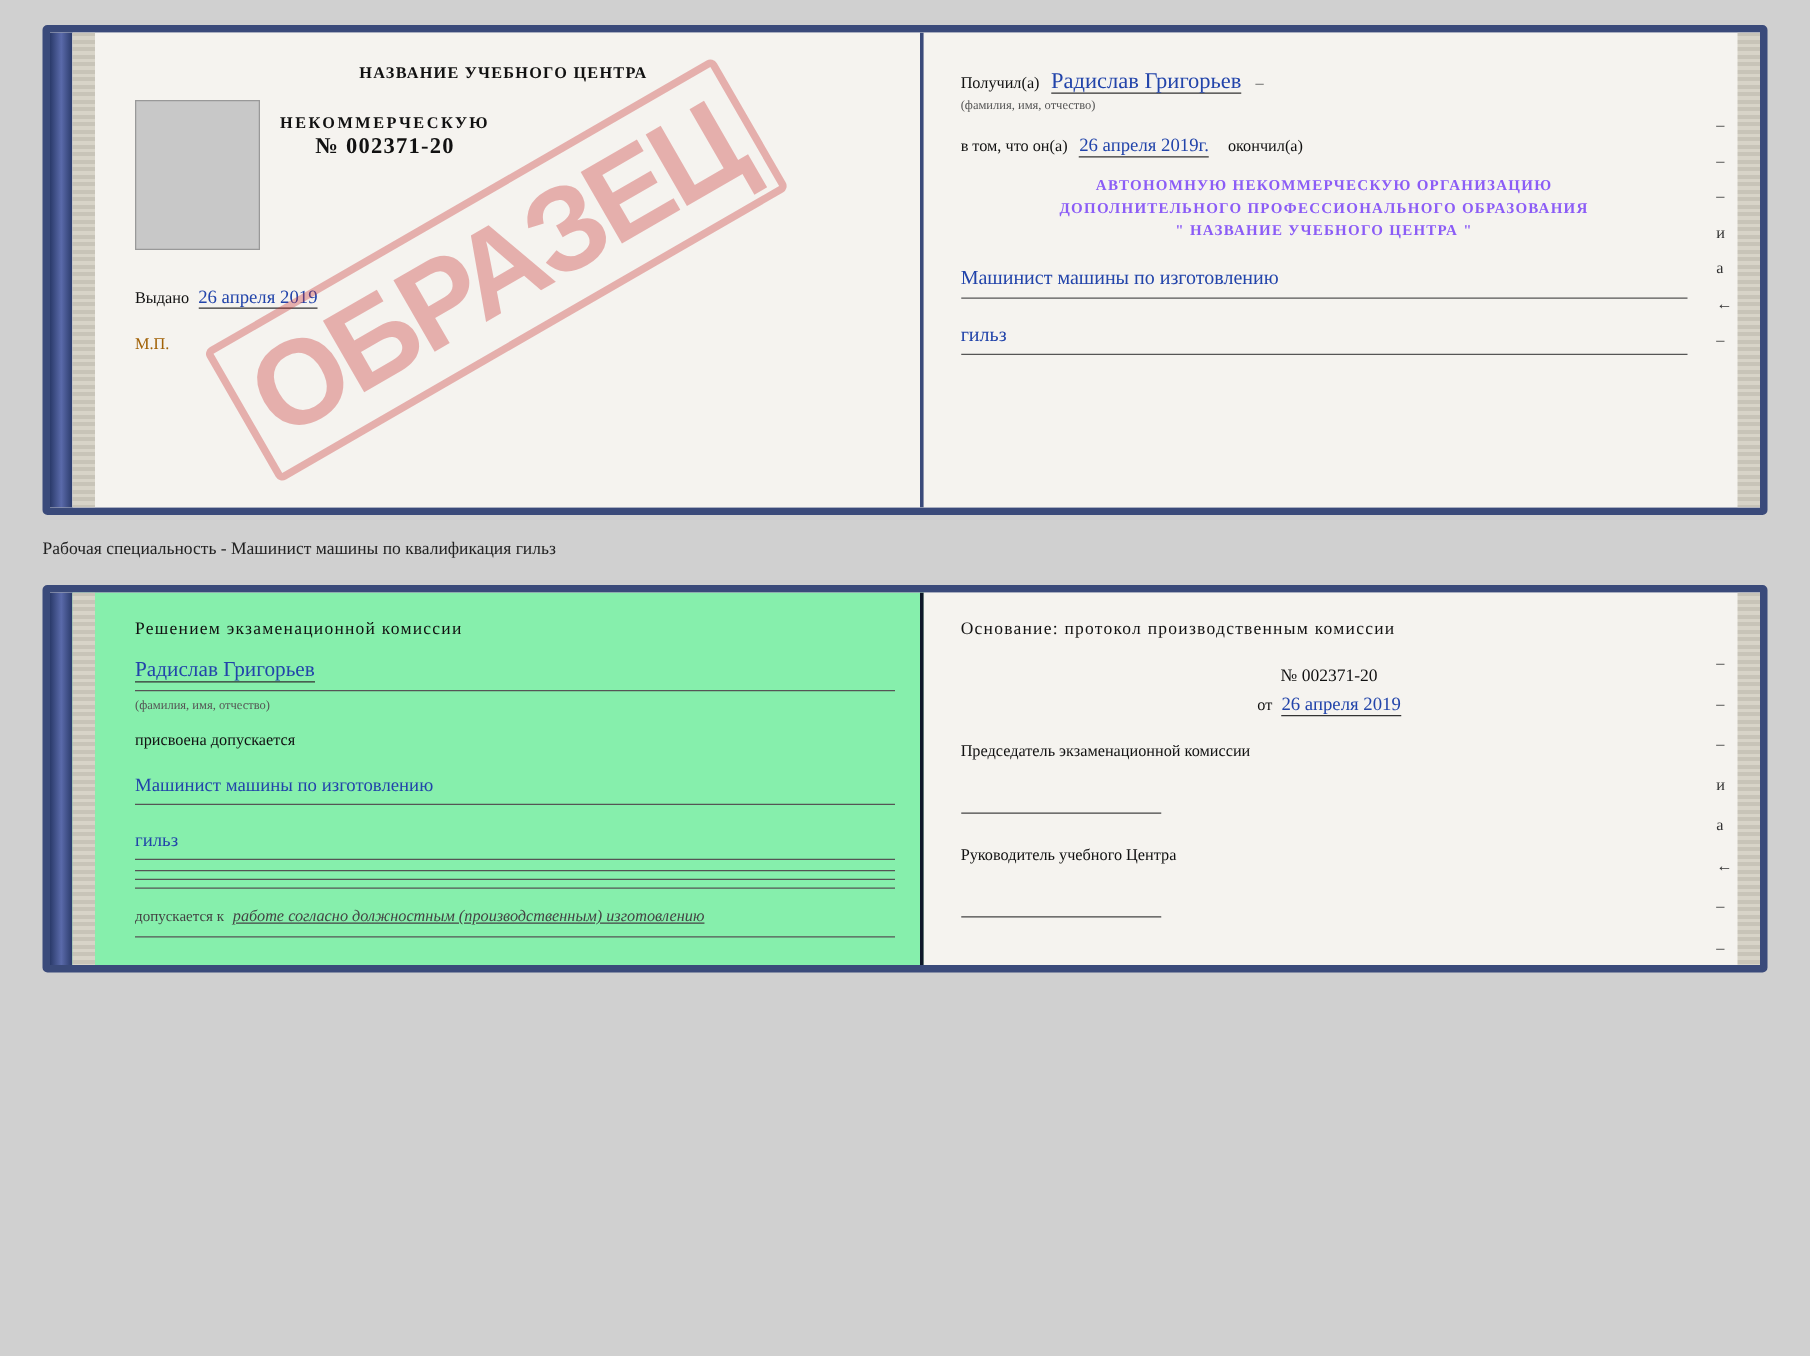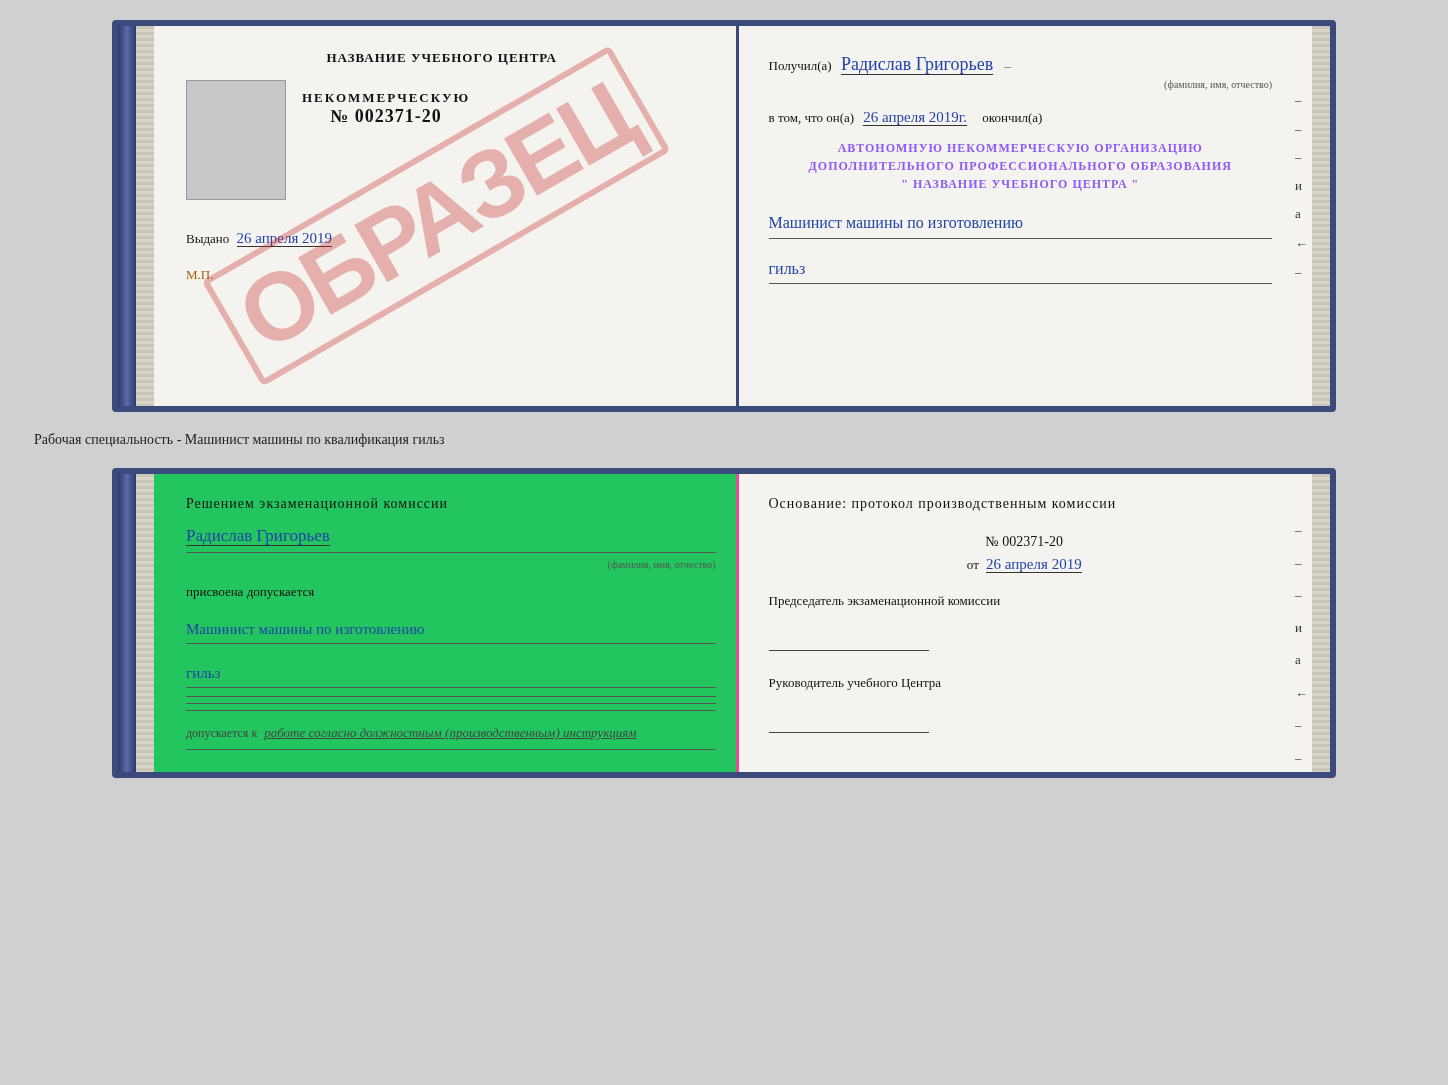--- a/index.html
+++ b/index.html
@@ -9,21 +9,21 @@
       width: 1448px;
       min-height: 1085px;
       display: flex;
       flex-direction: column;
       align-items: center;
       padding: 20px;
       gap: 16px;
     }
 
     .document-wrapper {
-      width: 1224px;
+      width: 1380px;
       background: #e8e8e8;
       border: 6px solid #3a4a7a;
       border-radius: 4px;
       display: flex;
       overflow: hidden;
       position: relative;
     }
 
     
     .spine {
@@ -200,23 +200,23 @@
     .doc-label {
       width: 1380px;
       font-size: 14px;
       color: #222;
       padding: 4px 0;
     }
 
     
     .bottom-left-page {
       flex: 1;
-      background: #22c55e;
+      background: #86efac;
       padding: 22px 20px 16px 28px;
-      border-right: 3px solid #ec4899;
+      border-right: 3px solid #0f172a;
       position: relative;
     }
 
     .bottom-left-page::before {
       content: '';
       position: absolute;
       left: 0; top: 0; bottom: 0;
       width: 18px;
       background: repeating-linear-gradient(
         to bottom,
@@ -244,21 +244,21 @@
       );
     }
 
     .bottom-content {
       padding-left: 22px;
     }
 
     .small-text {
       font-size: 10px;
       color: #555;
-      text-align: right;
+      text-align: left;
     }
 
     .sig-line {
       border-bottom: 1px solid #444;
       width: 160px;
       height: 30px;
       margin-top: 8px;
       display: inline-block;
     }
 
@@ -363,21 +363,21 @@
 
       <span class="profession-handwritten" style="font-size:15px;">Машинист машины по изготовлению</span>
       <span class="profession-handwritten" style="font-size:15px;">гильз</span>
 
       <hr class="separator-line" style="margin-top:8px;">
       <hr class="separator-line">
       <hr class="separator-line">
 
       <div class="допуск-text">
         <span>допускается к</span>
-        <span class="допуск-handwritten" style="margin-left:4px;">работе согласно должностным (производственным) инструкциям</span>
+        <span class="допуск-handwritten" style="margin-left:4px;">работе согласно должностным (производственным) изготовлению</span>
       </div>
       <hr class="separator-line" style="margin-top:8px;">
     </div>
   </div>
 
   <div class="bottom-right-page" style="position:relative;">
     <div style="padding-left:10px; padding-right:30px;">
       
       <div style="font-size:14px; color:#111; letter-spacing:1px; margin-bottom:20px;">Основание: протокол производственным  комиссии</div>
       

